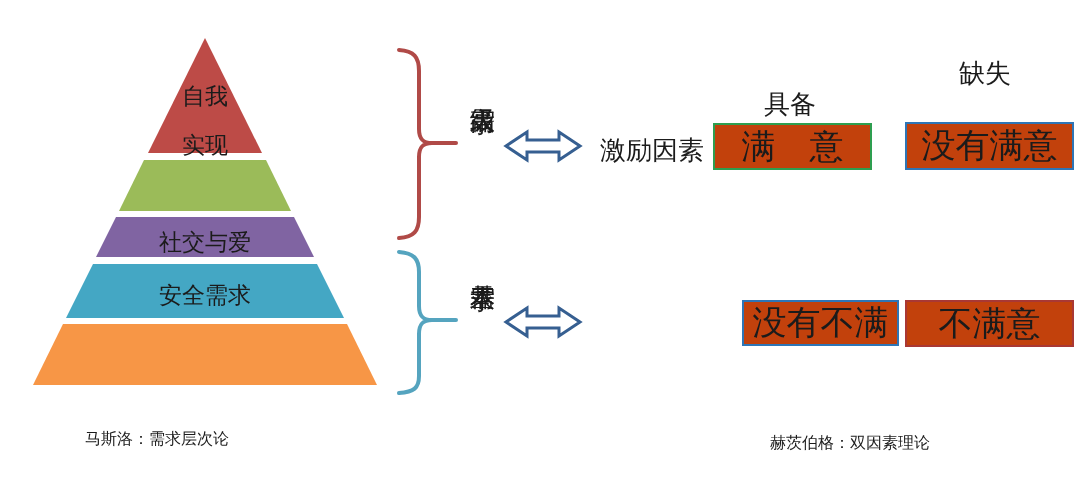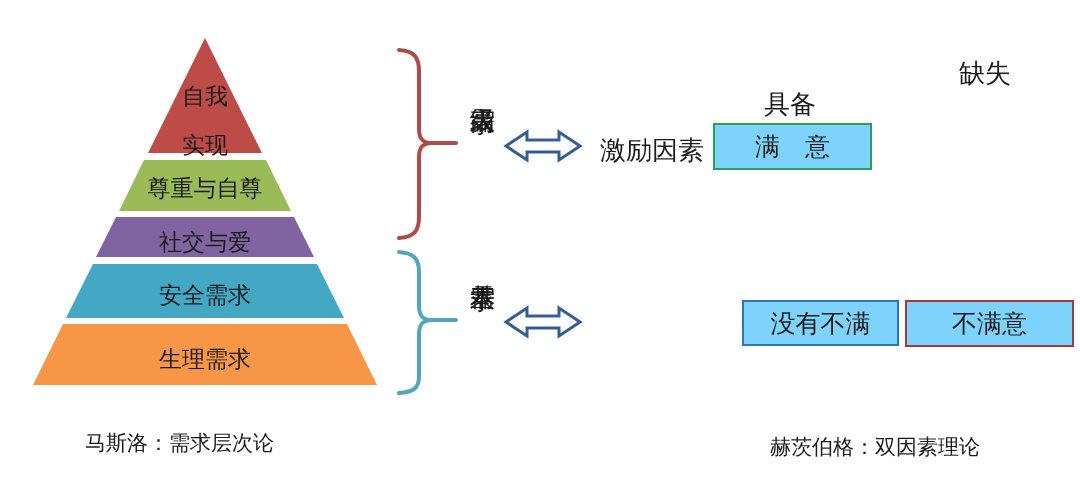--- a/index.html
+++ b/index.html
@@ -9,23 +9,23 @@
   }
   .layer{position:absolute;left:0;top:0;}
   .abs{position:absolute;}
   .pyr-label{position:absolute;transform:translateX(-50%);font-size:23px;white-space:nowrap;text-align:center;}
   .pyr-label.two-line{white-space:normal;width:52px;word-break:break-all;line-height:49px;}
   .vlabel{position:absolute;writing-mode:vertical-rl;text-orientation:upright;font-size:25px;letter-spacing:1px;line-height:30px;}
   .factor{position:absolute;font-size:26px;white-space:nowrap;}
   .col-header{position:absolute;transform:translateX(-50%);font-size:26px;white-space:nowrap;}
   .vbox{
     position:absolute;display:flex;align-items:center;justify-content:center;
-    border:2px solid #000;background:#7dd3fc;font-size:25px;white-space:pre;
+    border:2px solid #000;background:#c2410c;font-size:34px;white-space:pre;
   }
-  .caption{position:absolute;font-size:21px;white-space:nowrap;font-family:Liberation Mono, monospace;}
+  .caption{position:absolute;font-size:16px;white-space:nowrap;font-family:Liberation Mono, monospace;}
 </style>
 </head>
 <body>
 
 <div class="canvas">
 
   <svg class="layer" width="1080" height="477" viewBox="0 0 1080 477">
 
     <polygon points="205,38 262,153 148,153" fill="#BD4B47"></polygon>
     <polygon points="144,160 266,160 291,211 119,211" fill="#9BBB59"></polygon>
@@ -41,34 +41,33 @@
     <g fill="none" stroke-width="4" stroke-linecap="round" stroke-linejoin="round" stroke="#55A4BF">
       <path d="M 399 252 C 414 253 419 259 419 272 L 419 306 C 419 316 423 320 432 320 C 423 320 419 324 419 334 L 419 376 C 419 388 414 392 399 393"></path>
       <path d="M 430 320 L 456 320"></path>
     </g>
 
     <polygon points="506,146 527,132 527,140 559,140 559,132 580,146 559,160 559,152 527,152 527,160" fill="#ffffff" stroke-width="3" stroke="#365F91"></polygon>
     <polygon points="506,322 527,308 527,316 559,316 559,308 580,322 559,336 559,328 527,328 527,336" fill="#ffffff" stroke-width="3" stroke="#365F91"></polygon>
   </svg>
 
   <div class="pyr-label two-line abs" style="left:205px;top:72px;">自我实现</div>
-  <div class="pyr-label" style="left:205px;top:173px;">尊重与自尊</div>
   <div class="pyr-label" style="left:205px;top:227px;">社交与爱</div>
   <div class="pyr-label" style="left:205px;top:280px;">安全需求</div>
-  <div class="pyr-label" style="left:205px;top:344px;">生理需求</div>
 
   <div class="vlabel" style="left:467px;top:87px;">高级需求</div>
   <div class="vlabel" style="left:467px;top:264px;">基本需求</div>
 
   <div class="factor" style="left:600px;top:133px;">激励因素</div>
 
   <div class="col-header" style="left:790px;top:65px;margin-top:22px;">具备</div>
   <div class="col-header" style="left:985px;top:56px;">缺失</div>
 
   <div class="vbox" style="left: 713px; top: 123px; width: 155px; height: 43px; border-color: rgb(46, 158, 80);">满　意</div>
+  <div class="vbox" style="left: 905px; top: 122px; width: 165px; height: 44px; border-color: rgb(46, 117, 182);">没有满意</div>
 
   <div class="vbox" style="left: 710px; top: 300px; width: 153px; height: 42px; border-color: rgb(46, 117, 182); margin-left: 32px;">没有不满</div>
   <div class="vbox" style="left: 905px; top: 300px; width: 165px; height: 43px; border-color: rgb(169, 56, 52);">不满意</div>
 
   <div class="caption" style="left:85px;top:429px;">马斯洛：需求层次论</div>
   <div class="caption" style="left:770px;top:433px;text-align:right;">赫茨伯格：双因素理论</div>
 
 </div>
 
 </body></html>

